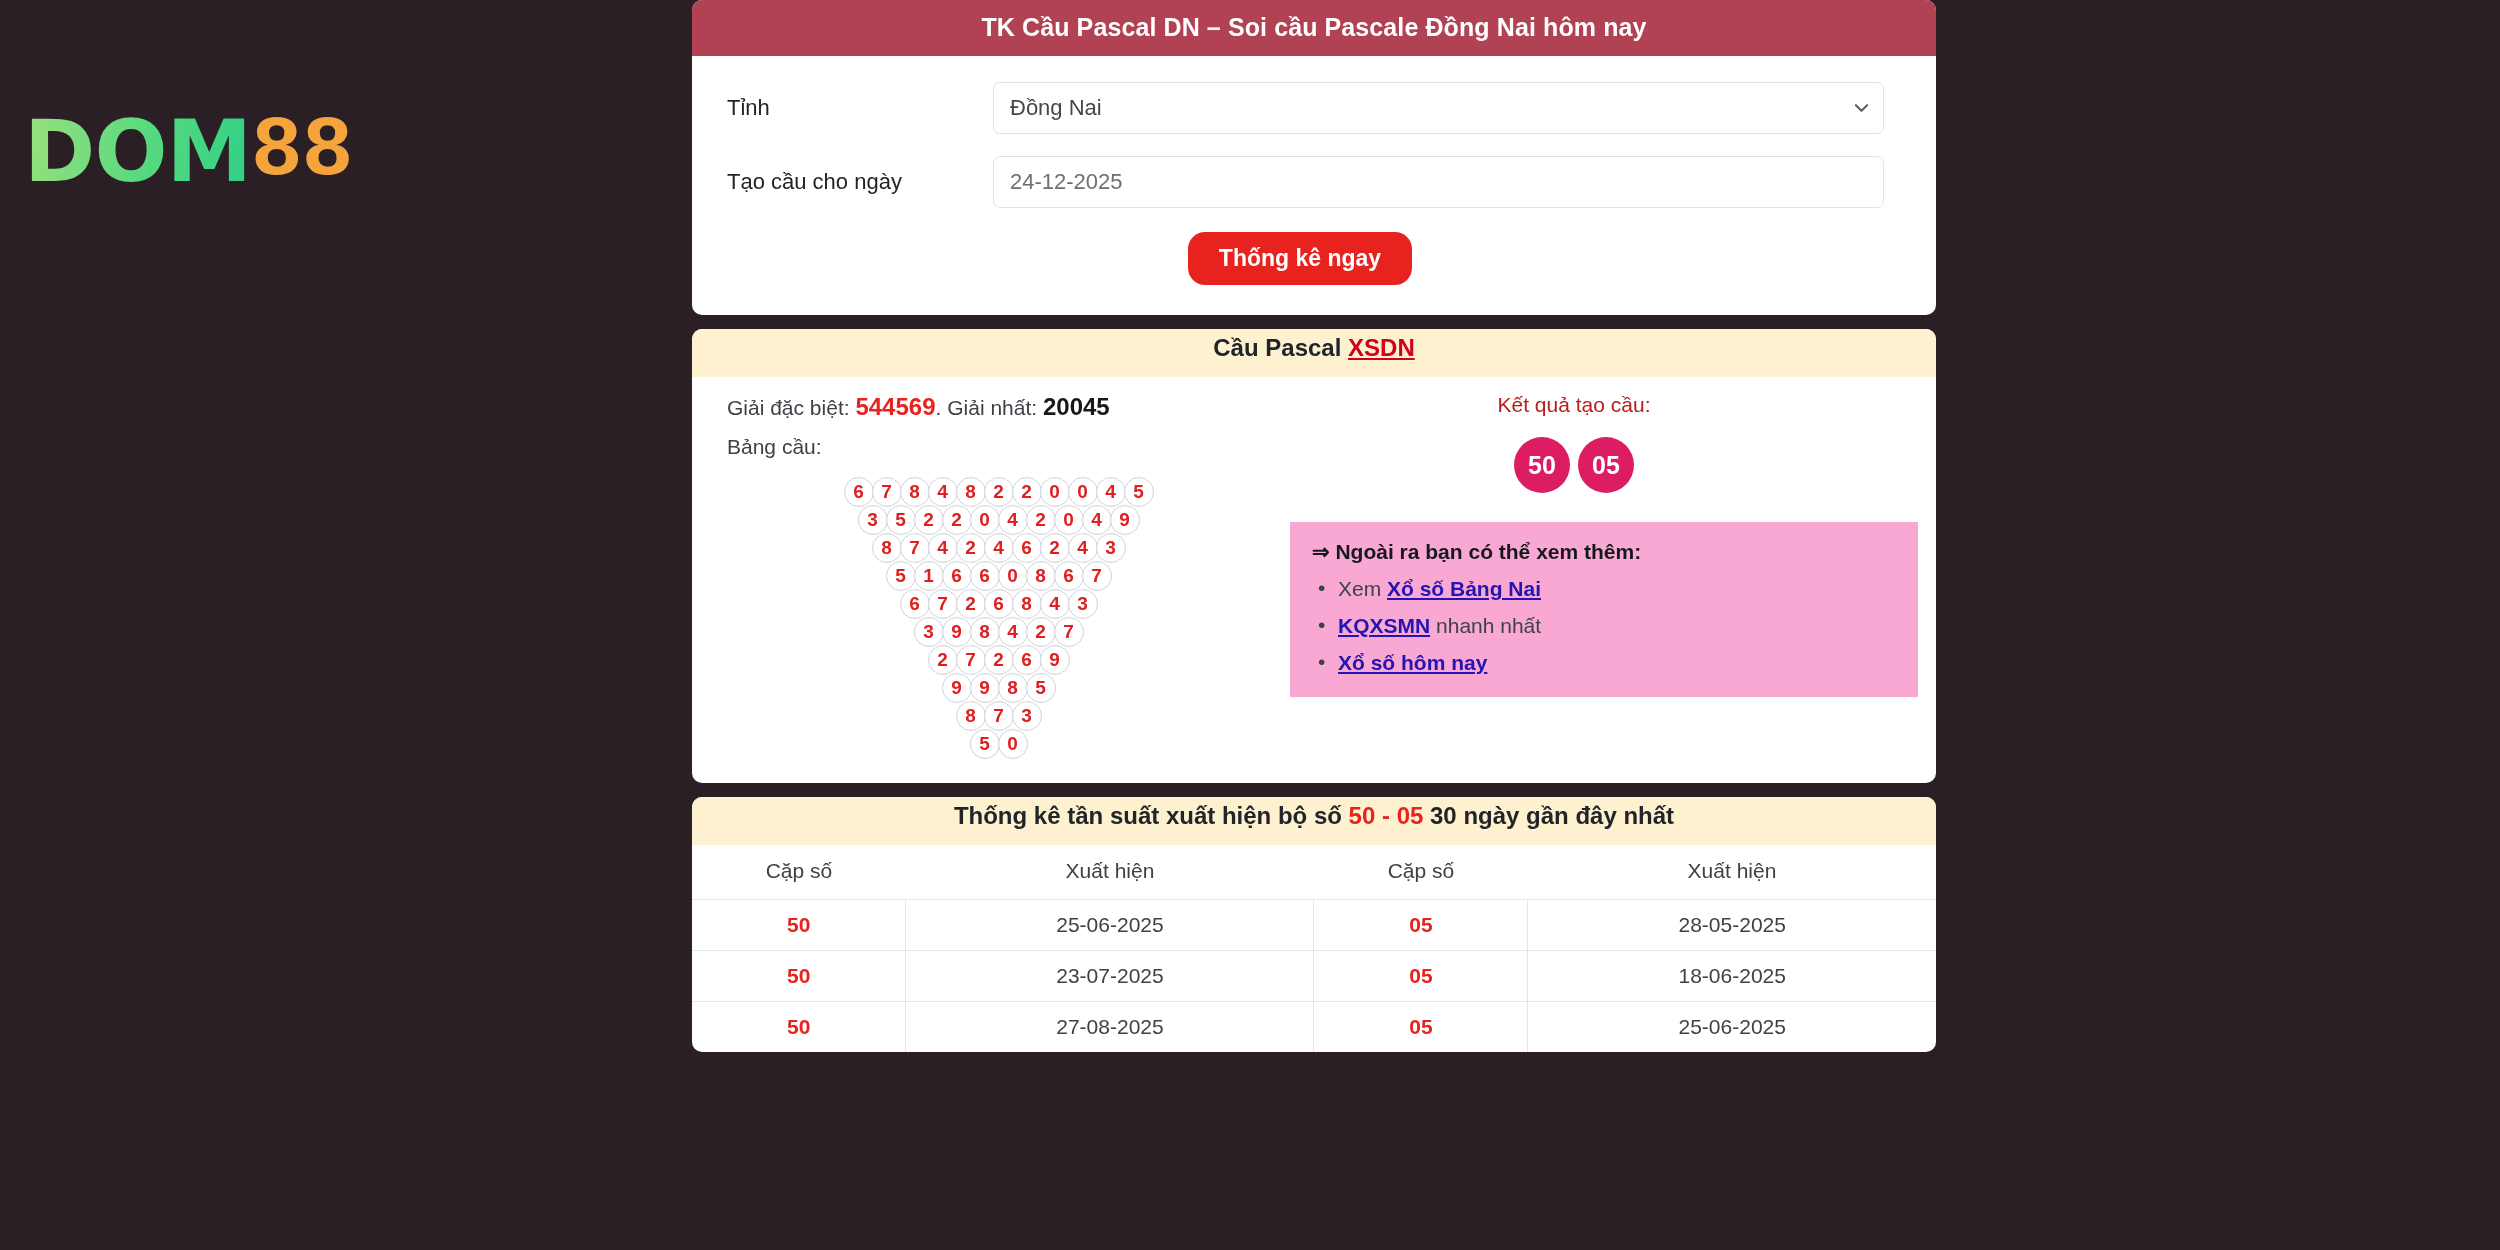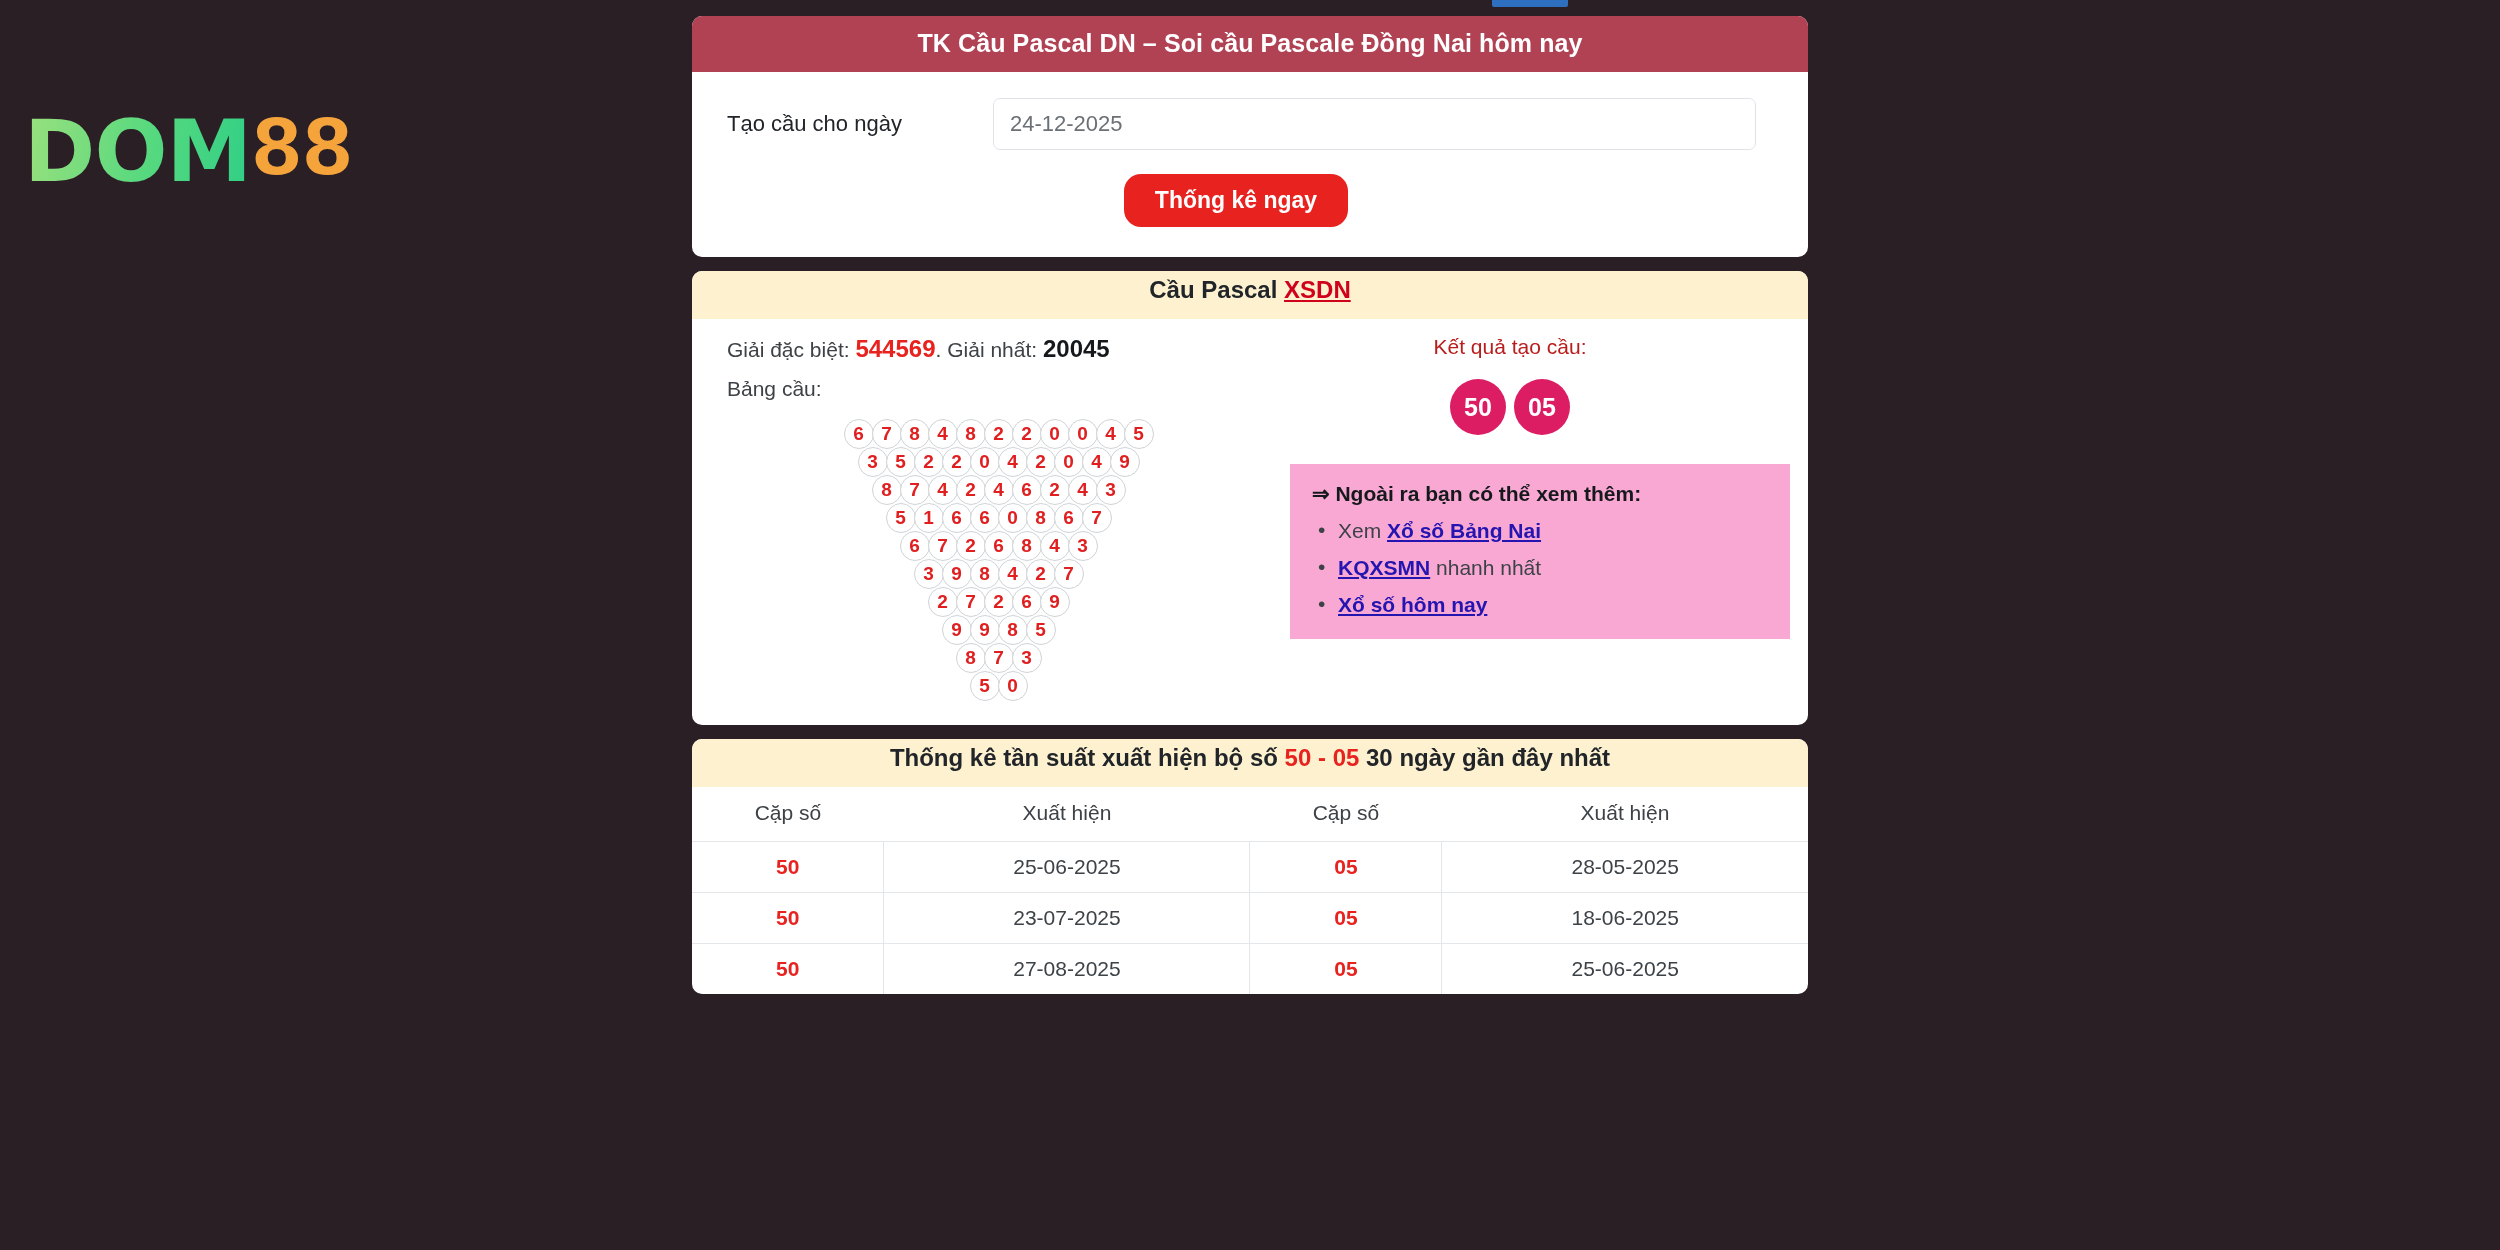--- a/index.html
+++ b/index.html
@@ -56,22 +56,21 @@
     height: 7px;
     background: #2f6fc0;
     border-radius: 0 0 2px 2px;
   }
 
   
   .page {
     position: absolute;
     left: 692px;
     top: 0;
-    width: 1116px;
-    margin-top: 16px;
+    width: 1244px;
   }
 
   .card {
     background: #ffffff;
     border-radius: 10px;
     overflow: hidden;
   }
   .card + .card { margin-top: 14px; }
 
   
@@ -323,20 +322,31 @@
   <span class="logo-dom">DOM</span>
     <span class="logo-88">88</span>
 </div>
 
 <div class="page">
 
   <div class="card">
     <div class="header-bar">TK Cầu Pascal DN – Soi cầu Pascale Đồng Nai hôm nay</div>
 
     <div class="form-area">
+      <div class="form-row">
+        <div class="form-label">Tỉnh</div>
+        <div class="field">
+          <span>Đồng Nai</span>
+          <span class="chevron">
+            <svg viewBox="0 0 16 16">
+                <path d="M2 5 L8 11 L14 5" fill="none" stroke="currentColor" stroke-width="2.2" stroke-linecap="round" stroke-linejoin="round"></path>
+              </svg>
+          </span>
+        </div>
+      </div>
 
       <div class="form-row">
         <div class="form-label">Tạo cầu cho ngày</div>
         <div class="field input-field">
           <span>24-12-2025</span>
         </div>
       </div>
 
       <div class="btn-row">
         <button class="btn-primary">Thống kê ngay</button>

